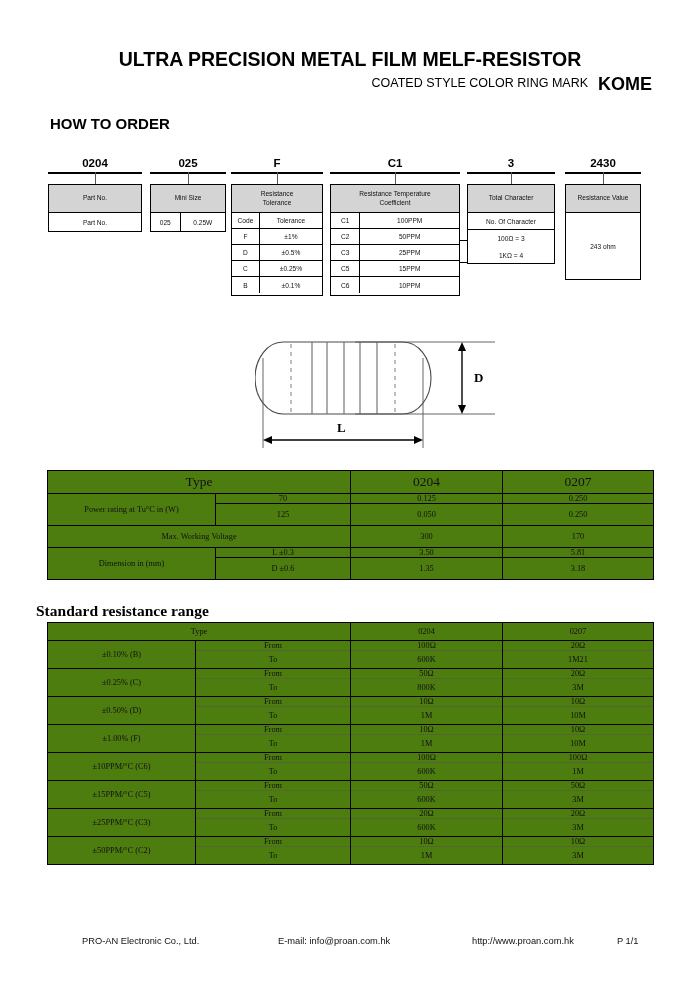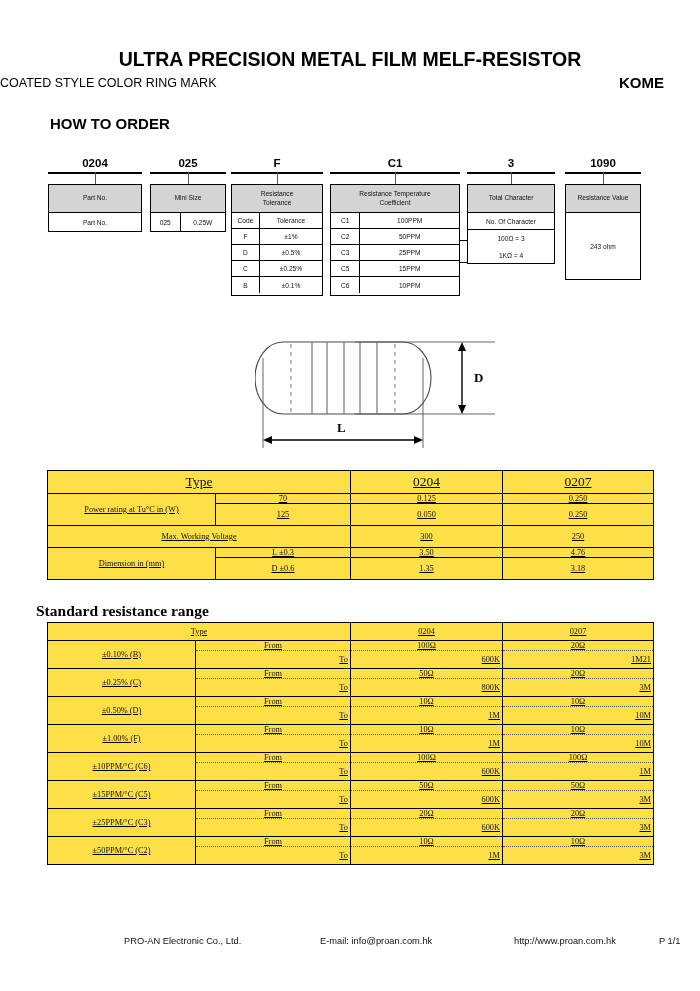--- a/index.html
+++ b/index.html
@@ -22,30 +22,30 @@
     left: 0; top: 48px; width: 700px;
     text-align: center;
     font-family: "Liberation Sans", sans-serif;
     font-weight: bold;
     font-size: 19.5px;
     letter-spacing: 0px;
   }
   .page-subtitle {
     position: absolute;
     left: 0; top: 76px; width: 588px;
-    text-align: left;
+    text-align: right;
     font-family: "Liberation Sans", sans-serif;
     font-size: 12.5px;
   }
   .brand {
     position: absolute;
-    right: 36px; top: 74px;
+    right: 48px; top: 74px;
     font-family: "Liberation Sans", sans-serif;
     font-weight: bold;
-    font-size: 15px;
+    font-size: 18px;
   }
   .section-title {
     position: absolute;
     font-family: "Liberation Sans", sans-serif;
     font-weight: bold;
     font-size: 15px;
   }
   .section-title.order { left: 50px; top: 115px; }
 
   .section-title-serif {
@@ -124,49 +124,47 @@
 
   
   #resistor-figure { position: absolute; left: 255px; top: 330px; width: 250px; height: 130px; }
 
   
   table.spec {
     position: absolute;
     border-collapse: collapse;
     table-layout: fixed;
     font-family: "Liberation Serif", serif;
-    background: #fde047;
-    text-decoration: underline;
+    background: #4d7c0f;
   }
   table.spec td {
     border: 1px solid #000;
     text-align: center;
     vertical-align: middle;
     padding: 0 2px;
     font-size: 8.3px;
     color: #111;
   }
   table.spec td.big {
     font-size: 13.5px;
   }
   table.spec td.dotted-bottom  { border-bottom: 1px dotted #555; }
-  table.spec td.dotted-top     { border-top: 1px dotted #555; text-align: right; }
+  table.spec td.dotted-top     { border-top: 1px dotted #555; }
 
   #type-table  { left: 47px; top: 470px; width: 606px; }
   #range-table { left: 47px; top: 622px; width: 606px; }
 
   
   .footer {
     position: absolute;
     top: 936px;
     font-family: "Liberation Sans", sans-serif;
     font-size: 9.3px;
     color: #111;
     white-space: nowrap;
-    margin-left: 42px;
   }
   .footer.company { left: 82px; }
   .footer.email   { left: 278px; }
   .footer.web     { left: 472px; }
   .footer.page    { left: 617px; }
 </style>
 </head>
 <body>
 
 <div class="page-title">ULTRA PRECISION METAL FILM MELF-RESISTOR</div>
@@ -190,21 +188,21 @@
   <div class="code-drop" style="left:277px; top:172px; height:12px;"></div>
 
   <div class="code-label" style="left:330px; top:157px; width:130px;">C1</div>
   <div class="code-rule" style="left:330px; top:172px; width:130px;"></div>
   <div class="code-drop" style="left:395px; top:172px; height:12px;"></div>
 
   <div class="code-label" style="left:467px; top:157px; width:88px;">3</div>
   <div class="code-rule" style="left:467px; top:172px; width:88px;"></div>
   <div class="code-drop" style="left:511px; top:172px; height:12px;"></div>
 
-  <div class="code-label" style="left:565px; top:157px; width:76px;">1090</div>
+  <div class="code-label" style="left:565px; top:157px; width:76px;">2430</div>
   <div class="code-rule" style="left:565px; top:172px; width:76px;"></div>
   <div class="code-drop" style="left:603px; top:172px; height:12px;"></div>
 
   <div class="ob" style="left:48px; top:184px; width:94px; height:48px;">
     <div class="ob-head" style="height:28px;">Part No.</div>
     <div class="ob-row" style="height:19px;">
       <div class="ob-cell" style="width:100%;">Part No.</div>
     </div>
   </div>
 
@@ -346,27 +344,27 @@
       <td>0.250</td>
     </tr>
     <tr>
       <td style="height:21px;">125</td>
       <td>0.050</td>
       <td>0.250</td>
     </tr>
     <tr>
       <td colspan="2" style="height:21px;">Max. Working Voltage</td>
       <td>300</td>
-      <td>250</td>
+      <td>170</td>
     </tr>
     <tr>
       <td rowspan="2" style="height:21px;">Dimension in (mm)</td>
       <td>L ±0.3</td>
       <td>3.50</td>
-      <td>4.76</td>
+      <td>5.81</td>
     </tr>
     <tr>
       <td style="height:21px;">D ±0.6</td>
       <td>1.35</td>
       <td>3.18</td>
     </tr>
   </tbody>
 </table>
 
 <div class="section-title-serif srr">Standard resistance range</div>

